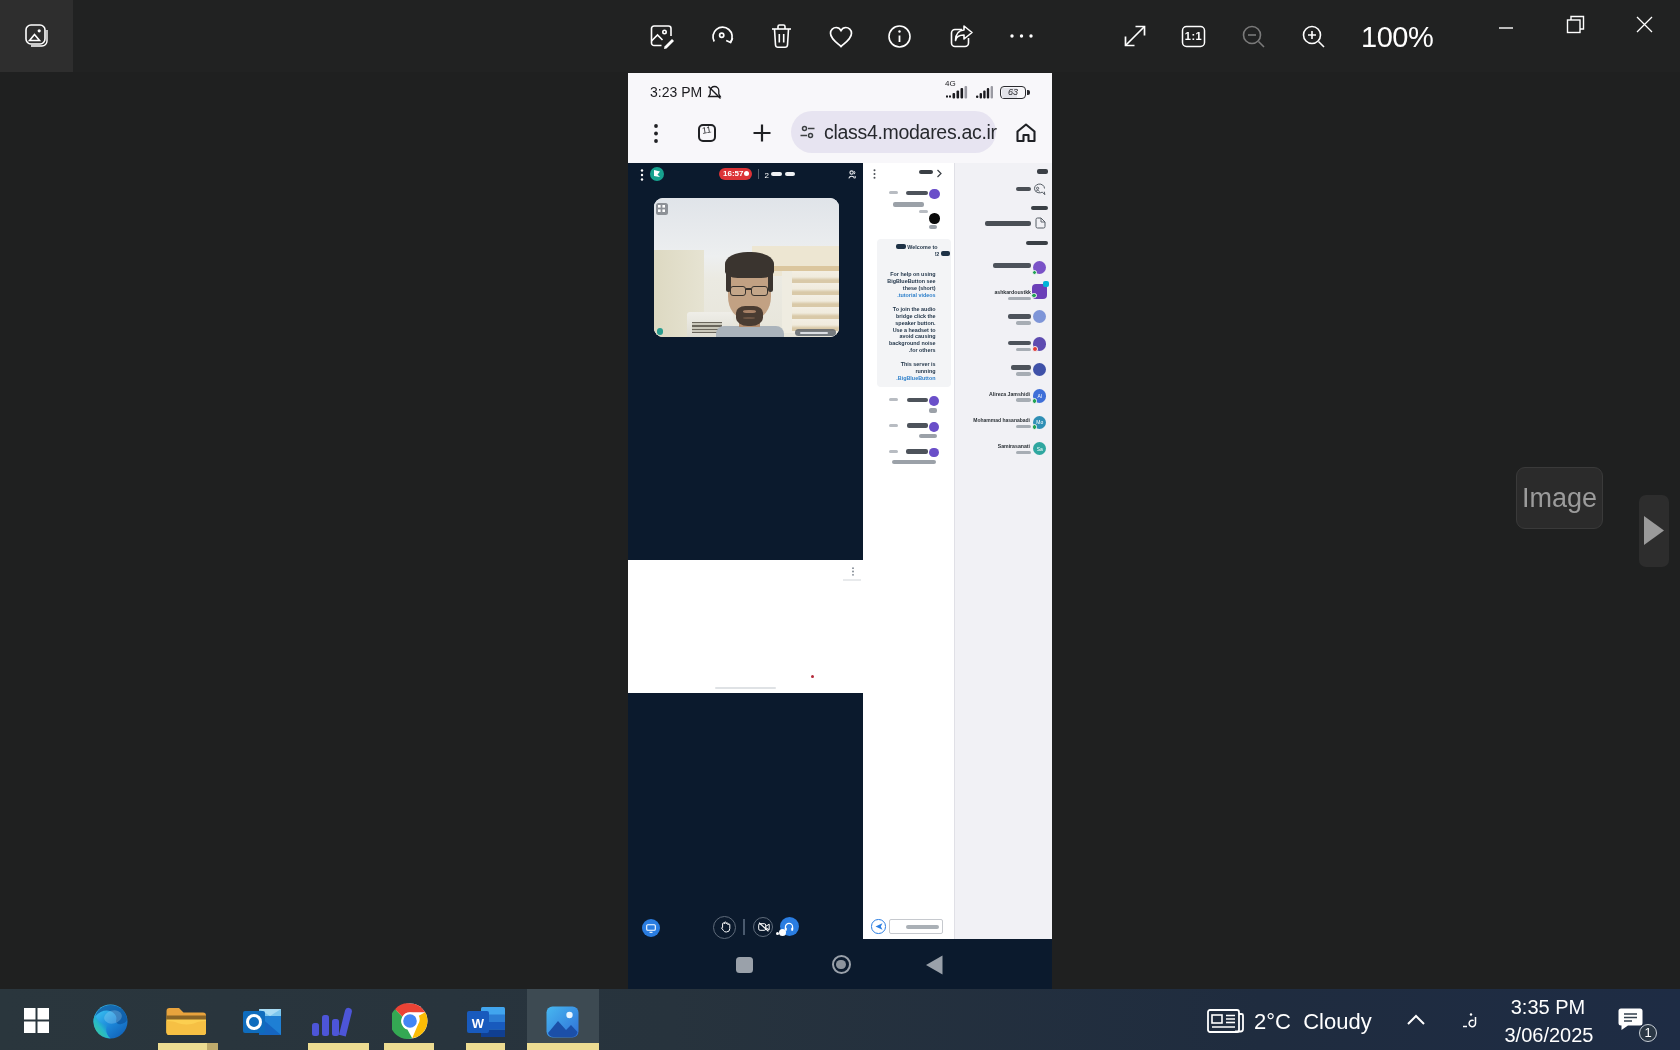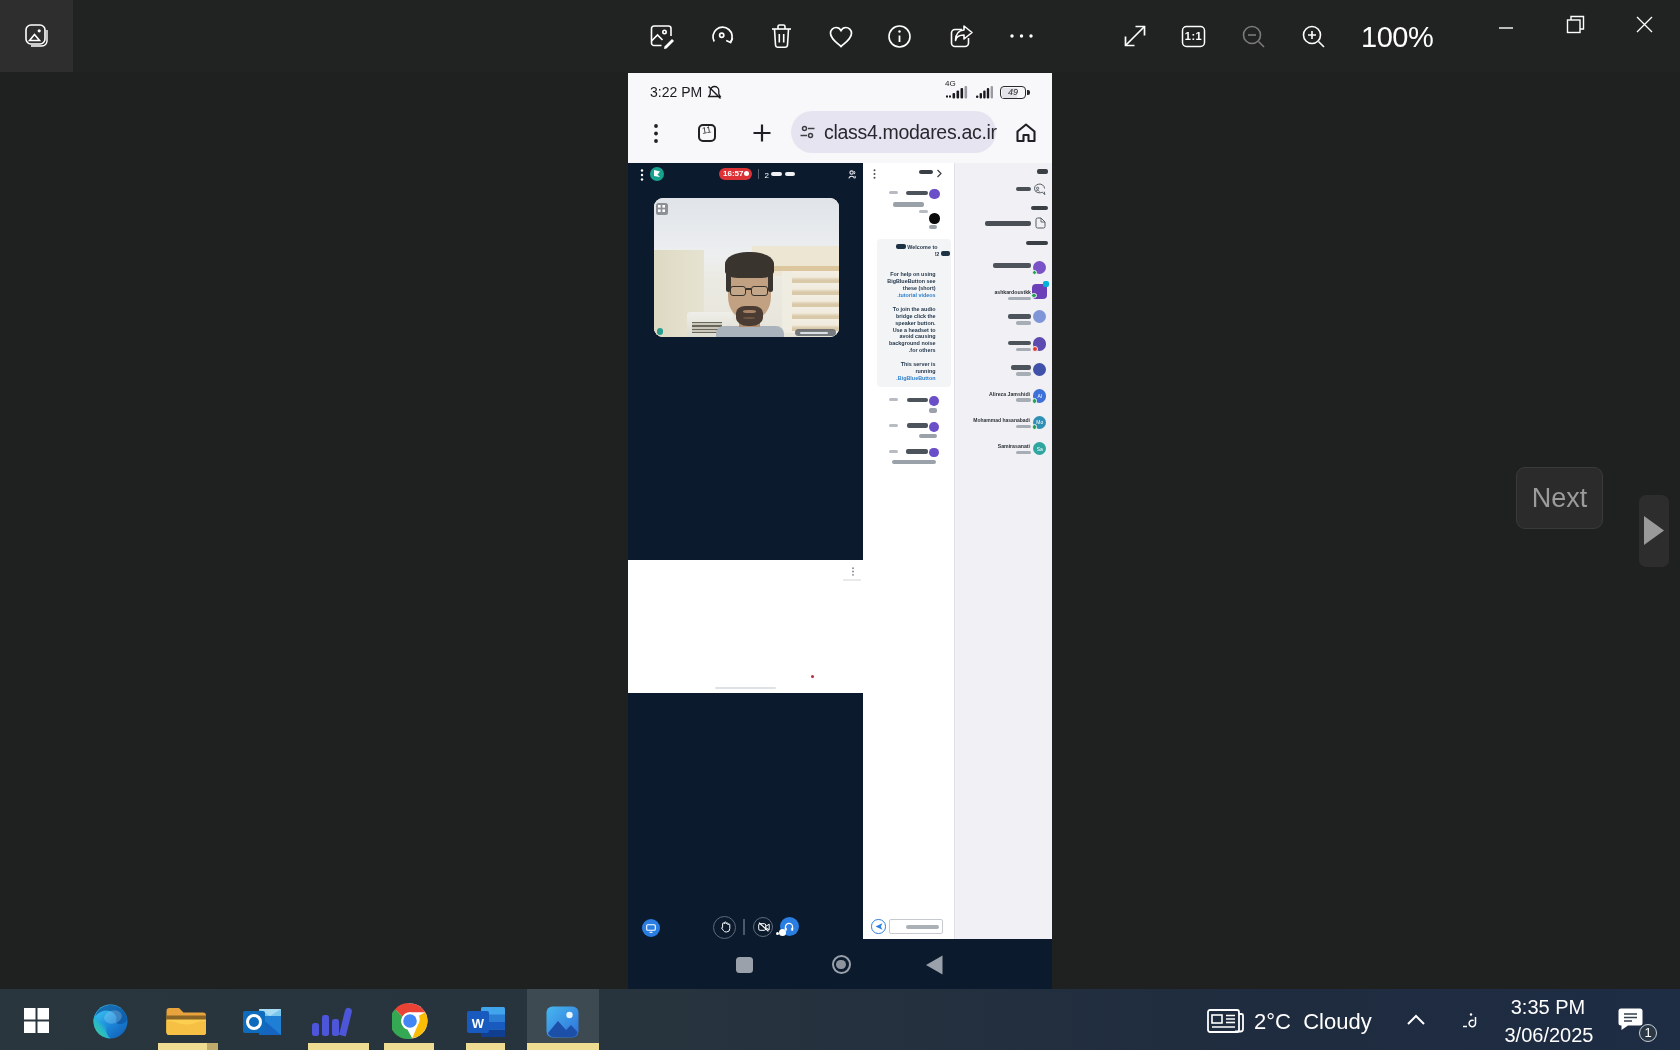--- a/index.html
+++ b/index.html
@@ -100,21 +100,21 @@
   <svg class="abs" style="left:1566px;top:15px" width="19" height="19" viewBox="0 0 19 19" fill="none" stroke="#fff" stroke-width="1.4">
     <rect x="1.5" y="5" width="12.5" height="12.5"></rect>
     <path d="M5 5 V1.5 H17.5 V14 H14"></path>
   </svg>
   <svg class="abs" style="left:1636px;top:16px" width="17" height="17" viewBox="0 0 17 17">
       <path d="M1 1 L16 16 M16 1 L1 16" stroke="#fff" stroke-width="1.3"></path>
     </svg>
 
   <div id="phone" class="abs">
 
-    <div class="abs" style="left:22px;top:11px;font-size:14px;color:#1b1b1f;">3:22 PM</div>
+    <div class="abs" style="left:22px;top:11px;font-size:14px;color:#1b1b1f;">3:23 PM</div>
     <svg class="abs" style="left:79px;top:12px" width="15" height="15" viewBox="0 0 15 15" fill="none" stroke="#1b1b1f" stroke-width="1.3">
       <path d="M7.5 1.5 a4.3 4.3 0 0 1 4.3 4.3 V9 l1.5 2.5 H1.7 L3.2 9 V5.8 A4.3 4.3 0 0 1 7.5 1.5 Z"></path>
       <path d="M1.5 1.5 L13.5 13.5" stroke-width="1.4"></path>
     </svg>
     <div class="abs" style="left:317px;top:6px;font-size:8px;color:#1b1b1f;">4G</div>
     <svg class="abs" style="left:318px;top:13px" width="25" height="13" viewBox="0 0 25 13">
       <rect x="0" y="9.5" width="2" height="2" fill="#1b1b1f"></rect>
         <rect x="3" y="9.5" width="2" height="2" fill="#1b1b1f"></rect>
       <rect x="6.5" y="7" width="2.6" height="5.5" rx="1" fill="#1b1b1f"></rect>
       <rect x="10.5" y="4.5" width="2.6" height="8" rx="1" fill="#1b1b1f"></rect>
@@ -124,21 +124,21 @@
     <svg class="abs" style="left:348px;top:13px" width="20" height="13" viewBox="0 0 20 13">
       <rect x="0" y="9.5" width="2.4" height="2.5" rx="1" fill="#1b1b1f"></rect>
       <rect x="3.6" y="7" width="2.4" height="5.5" rx="1" fill="#1b1b1f"></rect>
       <rect x="7.2" y="4.5" width="2.4" height="8" rx="1" fill="#1b1b1f"></rect>
       <rect x="10.8" y="2" width="2.4" height="10.5" rx="1" fill="#1b1b1f"></rect>
       <rect x="14.6" y="0" width="2.4" height="12.5" rx="1" fill="#9a9aa2"></rect>
     </svg>
     <div class="abs" style="left:372px;top:13px;width:26px;height:13px;border:1.8px solid #2a2a2e;border-radius:4px;"></div>
     <div class="abs" style="left:399px;top:17px;width:2.5px;height:5px;background:#2a2a2e;border-radius:0 2px 2px 0;"></div>
     <div class="abs" style="left:374px;top:14.5px;width:15px;height:10px;background:#e3e3e9;"></div>
-    <div class="abs" style="left:372px;top:13.5px;width:26px;height:12px;font-size:9px;font-style:italic;color:#2a2a2e;text-align:center;">49</div>
+    <div class="abs" style="left:372px;top:13.5px;width:26px;height:12px;font-size:9px;font-style:italic;color:#2a2a2e;text-align:center;">63</div>
 
     <svg class="abs" style="left:24px;top:50px" width="8" height="22" viewBox="0 0 8 22">
       <circle cx="4" cy="3" r="1.9" fill="#202124"></circle>
         <circle cx="4" cy="10.5" r="1.9" fill="#202124"></circle>
         <circle cx="4" cy="18" r="1.9" fill="#202124"></circle>
     </svg>
     <div class="abs" style="left:70px;top:51px;width:18px;height:18px;border:2.2px solid #202124;border-radius:5px;"></div>
     <div class="abs" style="left:70px;top:52px;width:18px;height:15px;font-size:9px;color:#202124;text-align:center;transform:rotate(-8deg);">11</div>
     <svg class="abs" style="left:124px;top:50px" width="20" height="20" viewBox="0 0 20 20">
         <path d="M10 1.5 V18.5 M1.5 10 H18.5" stroke="#202124" stroke-width="2.2"></path>
@@ -353,21 +353,21 @@
     <div class="abs" style="left:387.5px;top:377.9px;width:15.3px;height:3.6px;background:#a7adb4;border-radius:1.8px;"></div>
 
     <div class="abs" style="left:107.7px;top:883.5px;width:17px;height:16.5px;background:#9aa1aa;border-radius:3.5px;"></div>
     <div class="abs" style="left:203.6px;top:882px;width:19px;height:19px;border:2.4px solid #9aa1aa;border-radius:50%;"></div>
     <div class="abs" style="left:208.4px;top:886.8px;width:9.5px;height:9.5px;background:#8d949d;border-radius:50%;"></div>
     <svg class="abs" style="left:294.5px;top:881px" width="22" height="22" viewBox="0 0 22 22">
         <path d="M19.5 1.5 V20.5 L3 11 Z" fill="#9aa1aa"></path>
       </svg>
   </div>
 
-  <div class="abs" style="left:1516px;top:467px;width:87px;height:62px;background:#2b2b2b;border:1px solid #3a3a3a;border-radius:9px;color:#9b9b9b;font-size:27px;display:flex;align-items:center;justify-content:center;">Next</div>
+  <div class="abs" style="left:1516px;top:467px;width:87px;height:62px;background:#2b2b2b;border:1px solid #3a3a3a;border-radius:9px;color:#9b9b9b;font-size:27px;display:flex;align-items:center;justify-content:center;">Image</div>
   <div class="abs" style="left:1639px;top:495px;width:30px;height:72px;background:#2d2d2d;border-radius:7px;"></div>
   <svg class="abs" style="left:1642px;top:514px" width="24" height="33" viewBox="0 0 24 33">
       <path d="M2 2 L22 16.5 L2 31 Z" fill="#9a9a9a"></path>
     </svg>
 
   <div id="taskbar" class="abs"></div>
 
   <div class="abs" style="left:527px;top:989px;width:71.5px;height:61px;background:#3d4a52;"></div>
 
   <svg class="abs" style="left:24px;top:1008px" width="25" height="25" viewBox="0 0 25 25">

